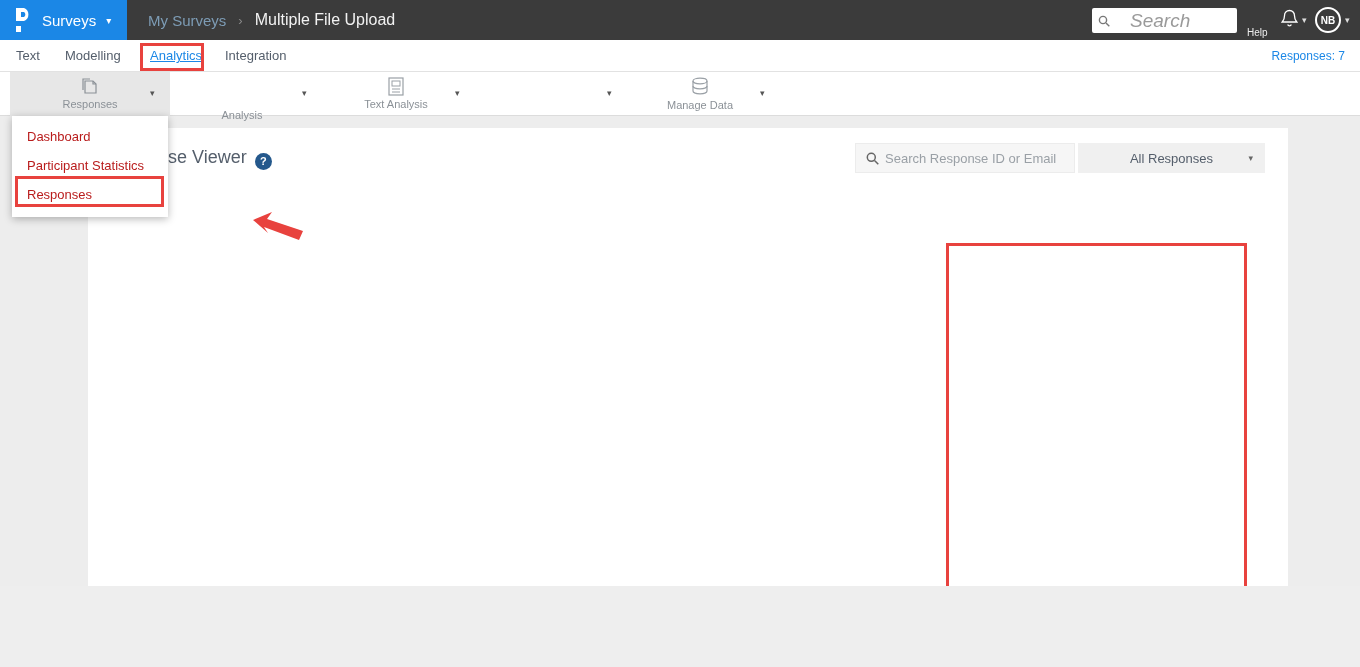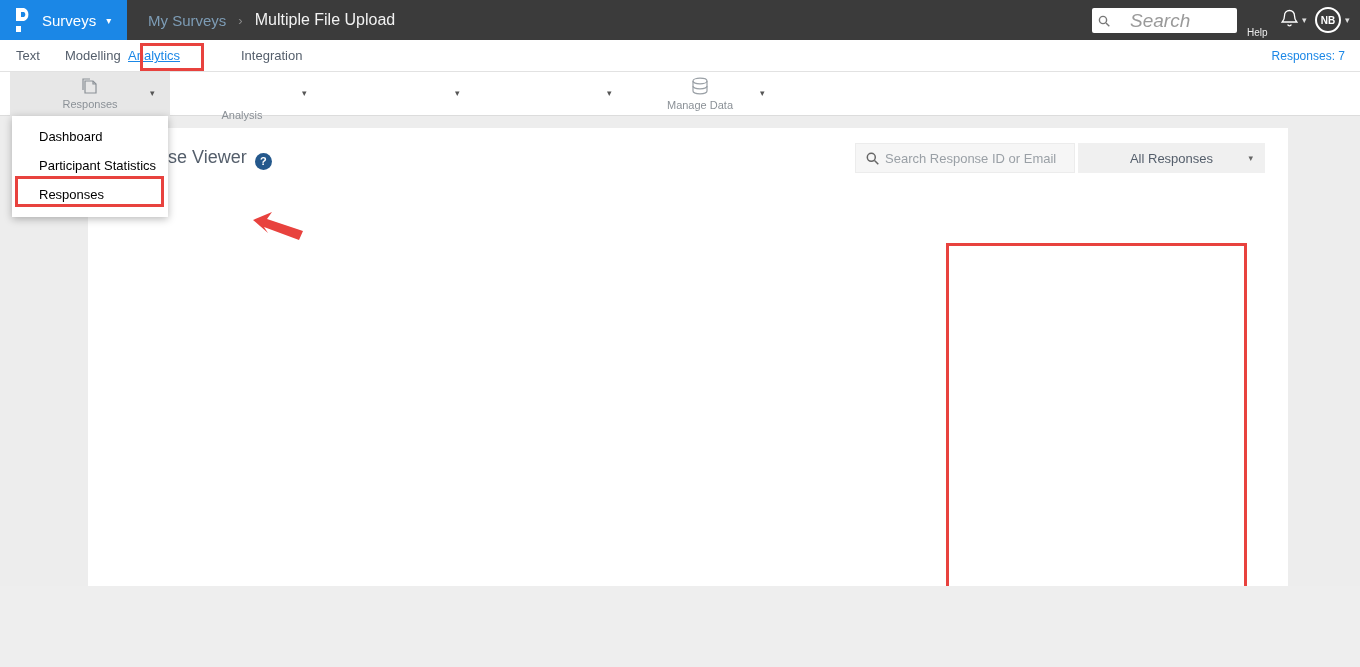--- a/index.html
+++ b/index.html
@@ -35,21 +35,21 @@
   
   .toolbar { position:absolute; left:0; top:72px; width:1360px; height:44px; background:#fff; border-bottom:1px solid #dcdcdc; z-index:4; }
   .tool-selected { position:absolute; left:10px; top:0; width:160px; height:44px; background:#e7e7e7; }
   .tool-item { position:absolute; top:0; width:130px; height:44px; display:flex; flex-direction:column; align-items:center; cursor:pointer; }
   .tool-item svg { margin-top:5px; }
   .tool-label { font-size:11px; color:#8b9197; margin-top:2px; white-space:nowrap; }
   .tool-caret { position:absolute; top:16px; font-size:9px; color:#555; cursor:pointer; }
 
   
   .menu { position:absolute; left:12px; top:116px; width:156px; background:#fff; box-shadow:0 2px 8px rgba(0,0,0,0.28); padding:6px 0 8px 0; z-index:30; }
-  .menu-item { height:29px; display:flex; align-items:center; padding-left:27px; font-size:13px; color:#000000; cursor:pointer; }
+  .menu-item { height:29px; display:flex; align-items:center; padding-left:15px; font-size:13px; color:#b91c1c; cursor:pointer; }
 
   
   .card { position:absolute; left:88px; top:128px; width:1200px; height:512px; background:#fff; z-index:1; }
   .page-title { position:absolute; left:106px; top:147px; font-size:18px; color:#545e6b; z-index:2; }
   .help-badge { display:inline-flex; width:17px; height:17px; border-radius:50%; background:#24588c; color:#fff; font-size:11px; font-weight:bold; align-items:center; justify-content:center; margin-left:8px; vertical-align:-2px; cursor:pointer; }
   .resp-search { position:absolute; left:855px; top:143px; width:220px; height:30px; background:#f6f6f6; border:1px solid #ececec; display:flex; align-items:center; z-index:2; }
   .resp-search svg { margin-left:10px; flex:none; }
   .resp-search input { border:none; outline:none; background:transparent; width:180px; margin-left:6px; font-size:13px; color:#0f766e; font-family:"Liberation Sans",sans-serif; }
   .resp-search input::placeholder { color:#9aa0a6; }
   .all-resp { position:absolute; left:1078px; top:143px; width:187px; height:30px; background:#f0f0f0; display:flex; align-items:center; justify-content:center; font-size:13px; color:#545e6b; cursor:pointer; z-index:2; }
@@ -138,22 +138,22 @@
         </svg>
     </span>
     <span class="bell-caret">▾</span>
     <span class="avatar">NB</span>
     <span class="avatar-caret">▾</span>
   </div>
 
   <div class="navrow">
     <span class="navtab" style="left:16px;">Text</span>
     <span class="navtab" style="left:65px;">Modelling</span>
-    <span class="navtab active" style="left:128px;">Analytics</span>
-    <span class="navtab" style="left:225px;margin-left:16px;">Integration</span>
+    <span class="navtab active" style="left:150px;">Analytics</span>
+    <span class="navtab" style="left:225px;">Integration</span>
     <span class="nav-responses">Responses: 7</span>
   </div>
 
   <div class="toolbar">
     <div class="tool-selected">
       <div class="tool-item" style="left:15px; width:130px;">
         <svg width="20" height="19" viewBox="0 0 20 19">
             <path d="M5 4h8l3 3v9H5z" fill="#e7e7e7" stroke="#8b9197" stroke-width="1.2"></path>
             <path d="M13 4v3h3" fill="none" stroke="#8b9197" stroke-width="1.2"></path>
             <path d="M3 13V2h7" fill="none" stroke="#8b9197" stroke-width="1.2"></path>
@@ -165,20 +165,29 @@
 
     <div class="tool-item" style="left:177px;gap:30px;">
       <svg width="20" height="19" viewBox="0 0 20 19">
           <rect x="1" y="1" width="18" height="15" fill="none" stroke="#9aa0a6" stroke-width="1.2"></rect>
           <polyline points="3,12 7,7 10,10 14,4 17,8" fill="none" stroke="#9aa0a6" stroke-width="1.2"></polyline>
         </svg>
       <span class="tool-label">Analysis</span>
     </div>
     <span class="tool-caret" style="left:302px;">▾</span>
 
+    <div class="tool-item" style="left:331px;">
+      <svg width="18" height="19" viewBox="0 0 18 19">
+          <rect x="2" y="1" width="14" height="17" fill="none" stroke="#9aa0a6" stroke-width="1.2"></rect>
+          <rect x="5" y="4" width="8" height="5" fill="none" stroke="#9aa0a6" stroke-width="1"></rect>
+          <line x1="5" y1="12" x2="13" y2="12" stroke="#9aa0a6"></line>
+          <line x1="5" y1="15" x2="13" y2="15" stroke="#9aa0a6"></line>
+        </svg>
+      <span class="tool-label">Text Analysis</span>
+    </div>
     <span class="tool-caret" style="left:455px;">▾</span>
 
     <span class="tool-caret" style="left:607px;">▾</span>
 
     <div class="tool-item" style="left:635px;">
       <svg width="20" height="20" viewBox="0 0 20 20">
           <ellipse cx="10" cy="4" rx="7" ry="2.8" fill="none" stroke="#9aa0a6" stroke-width="1.2"></ellipse>
           <path d="M3 4v5c0 1.5 3.1 2.8 7 2.8s7-1.3 7-2.8V4" fill="none" stroke="#9aa0a6" stroke-width="1.2"></path>
           <path d="M3 9v5c0 1.5 3.1 2.8 7 2.8s7-1.3 7-2.8V9" fill="none" stroke="#9aa0a6" stroke-width="1.2"></path>
         </svg>

